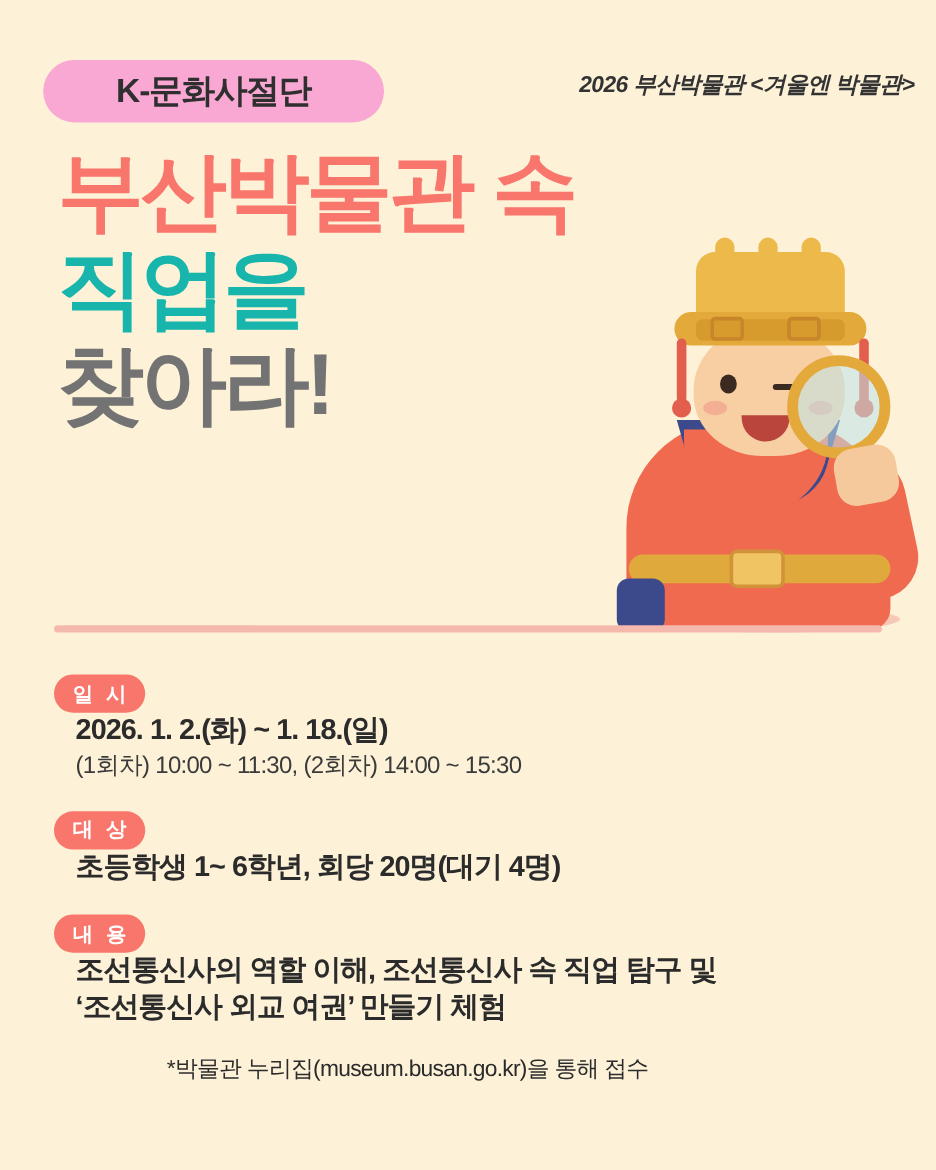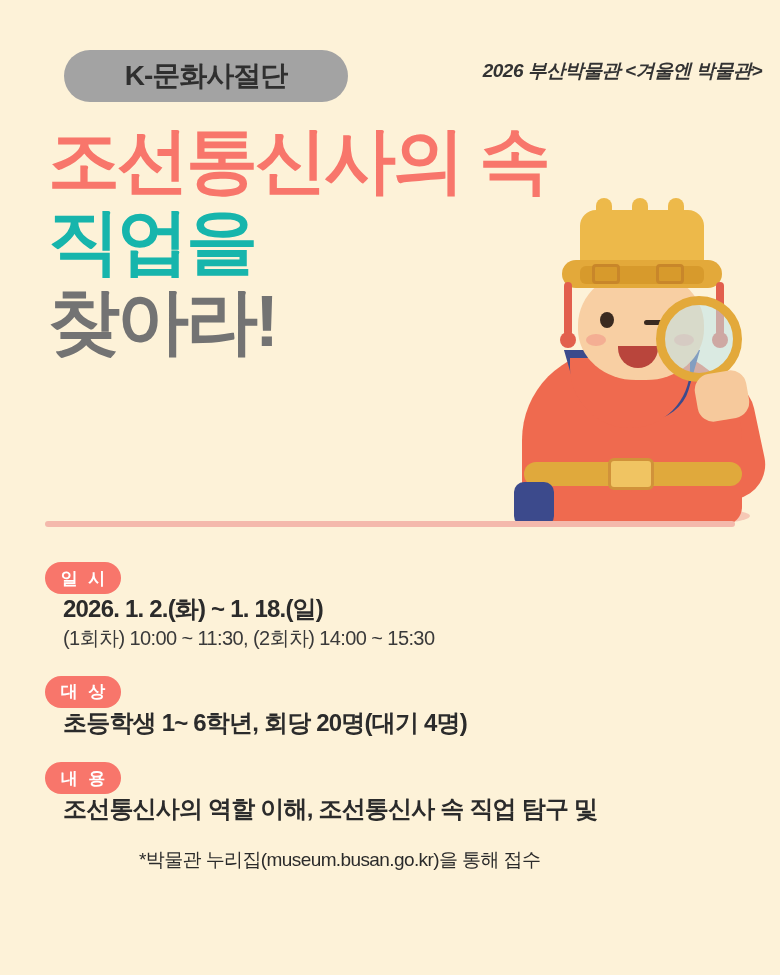--- a/index.html
+++ b/index.html
@@ -17,25 +17,25 @@
   .poster {
     position: relative;
     width: 780px;
     height: 975px;
     background: #fdf2d8;
   }
 
   
   .badge {
     position: absolute;
-    left: 64px;
+    left: 36px;
     top: 50px;
     width: 284px;
     height: 52px;
-    background: #a3a3a3;
+    background: #f9a8d4;
     border-radius: 26px;
     display: flex;
     align-items: center;
     justify-content: center;
   }
   .badge-text {
     font-size: 28px;
     font-weight: bold;
     color: #2f2f2f;
     letter-spacing: -1px;
@@ -390,21 +390,21 @@
 
 <div class="poster">
 
   <div class="badge">
     <span class="badge-text">K-문화사절단</span>
   </div>
 
   <div class="museum-line">2026 부산박물관 &lt;겨울엔 박물관&gt;</div>
 
   <div class="headline">
-    <div class="h-line l1">조선통신사의 속</div>
+    <div class="h-line l1">부산박물관 속</div>
     <div class="h-line l2">직업을</div>
     <div class="h-line l3">찾아라!</div>
   </div>
 
   <div class="character">
     <div class="char-shadow"></div>
     <div class="arm-r"></div>
     <div class="body-robe"></div>
     <div class="collar-l"></div>
     <div class="collar-r"></div>
@@ -451,20 +451,21 @@
       <div class="tag">대 상</div>
       <div class="row-body">
         <div class="line-strong">초등학생 1~ 6학년, 회당 20명(대기 4명)</div>
       </div>
     </div>
 
     <div class="row">
       <div class="tag">내 용</div>
       <div class="row-body">
         <div class="line-strong">조선통신사의 역할 이해, 조선통신사 속 직업 탐구 및</div>
+        <div class="line-strong">‘조선통신사 외교 여권’ 만들기 체험</div>
       </div>
     </div>
 
 
     <div class="note">*박물관 누리집(museum.busan.go.kr)을 통해 접수</div>
   </div>
 
 </div>
 
 </body></html>

